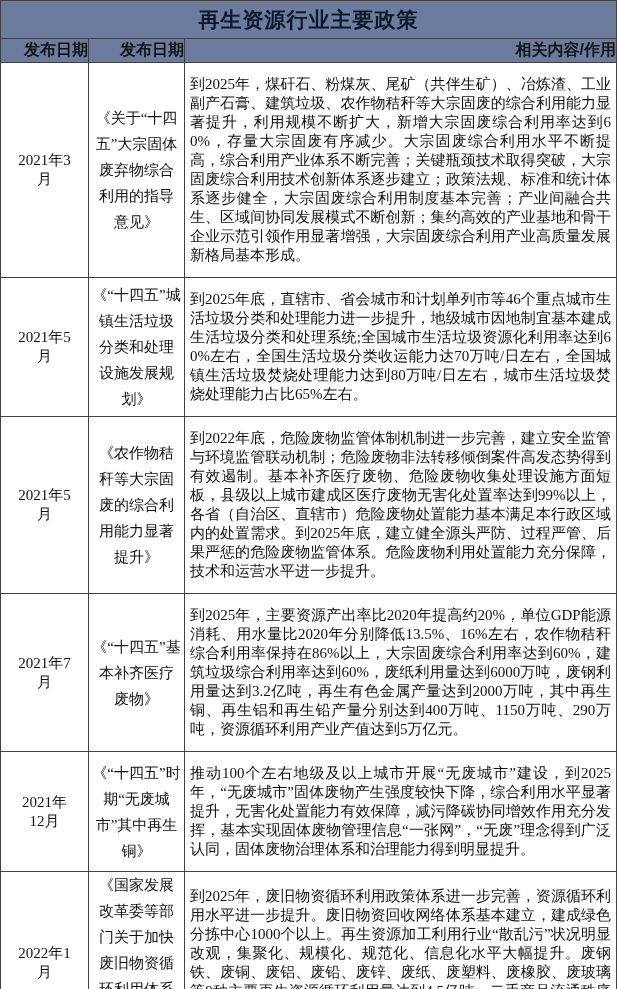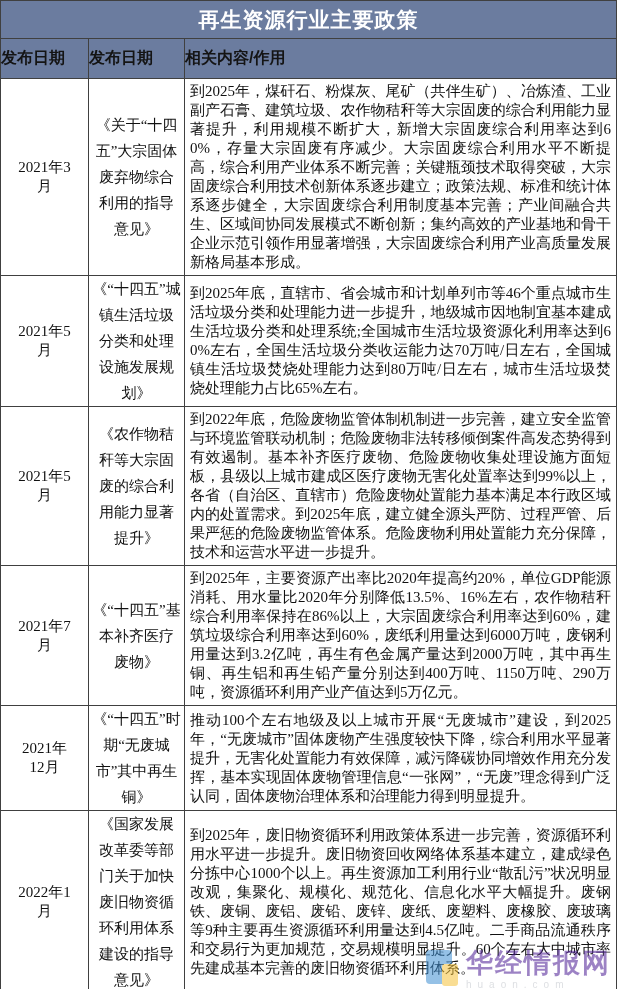--- a/index.html
+++ b/index.html
@@ -18,35 +18,35 @@
     width: 616px;
     border-collapse: collapse;
     table-layout: fixed;
   }
   table.policy-table th, table.policy-table td {
     border: 1px solid #404040;
     vertical-align: middle;
   }
   .title-cell {
     background:#6b7c9f;
-    color:#ffffff;
+    color:#0f172a;
     font-size: 21px;
     font-weight: bold;
     text-align: center;
     height: 38px;
     letter-spacing: 1px;
     font-family: "Liberation Sans", sans-serif;
   }
   .head-row th {
     background:#6b7c9f;
     color:#141414;
     font-size: 16px;
     font-weight: bold;
-    text-align: left;
-    height: 40px;
+    text-align: right;
+    height: 24px;
     font-family: "Liberation Sans", sans-serif;
   }
   col.c-date   { width: 88px; }
   col.c-policy { width: 96px; }
   col.c-body   { width: 432px; }
   td.date-cell {
     text-align: center;
     font-size: 15px;
     font-family: "Liberation Serif", serif;
     padding: 15px;
@@ -55,21 +55,21 @@
     text-align: center;
     font-size: 15px;
     line-height: 26px;
     font-family: "Liberation Serif", serif;
     padding: 0 3px;
   }
   td.content-cell {
     font-size: 15px;
     line-height: 19px;
     text-align: justify;
-    padding: 3px 5px;
+    padding: 12px 5px;
     font-family: "Liberation Serif", serif;
     word-break: break-all;
   }
   .footer-cell {
     height: 36px;
     text-align: center;
     font-size: 14px;
     padding-right: 6px;
     font-family: "Liberation Serif", serif;
     color:#111;

